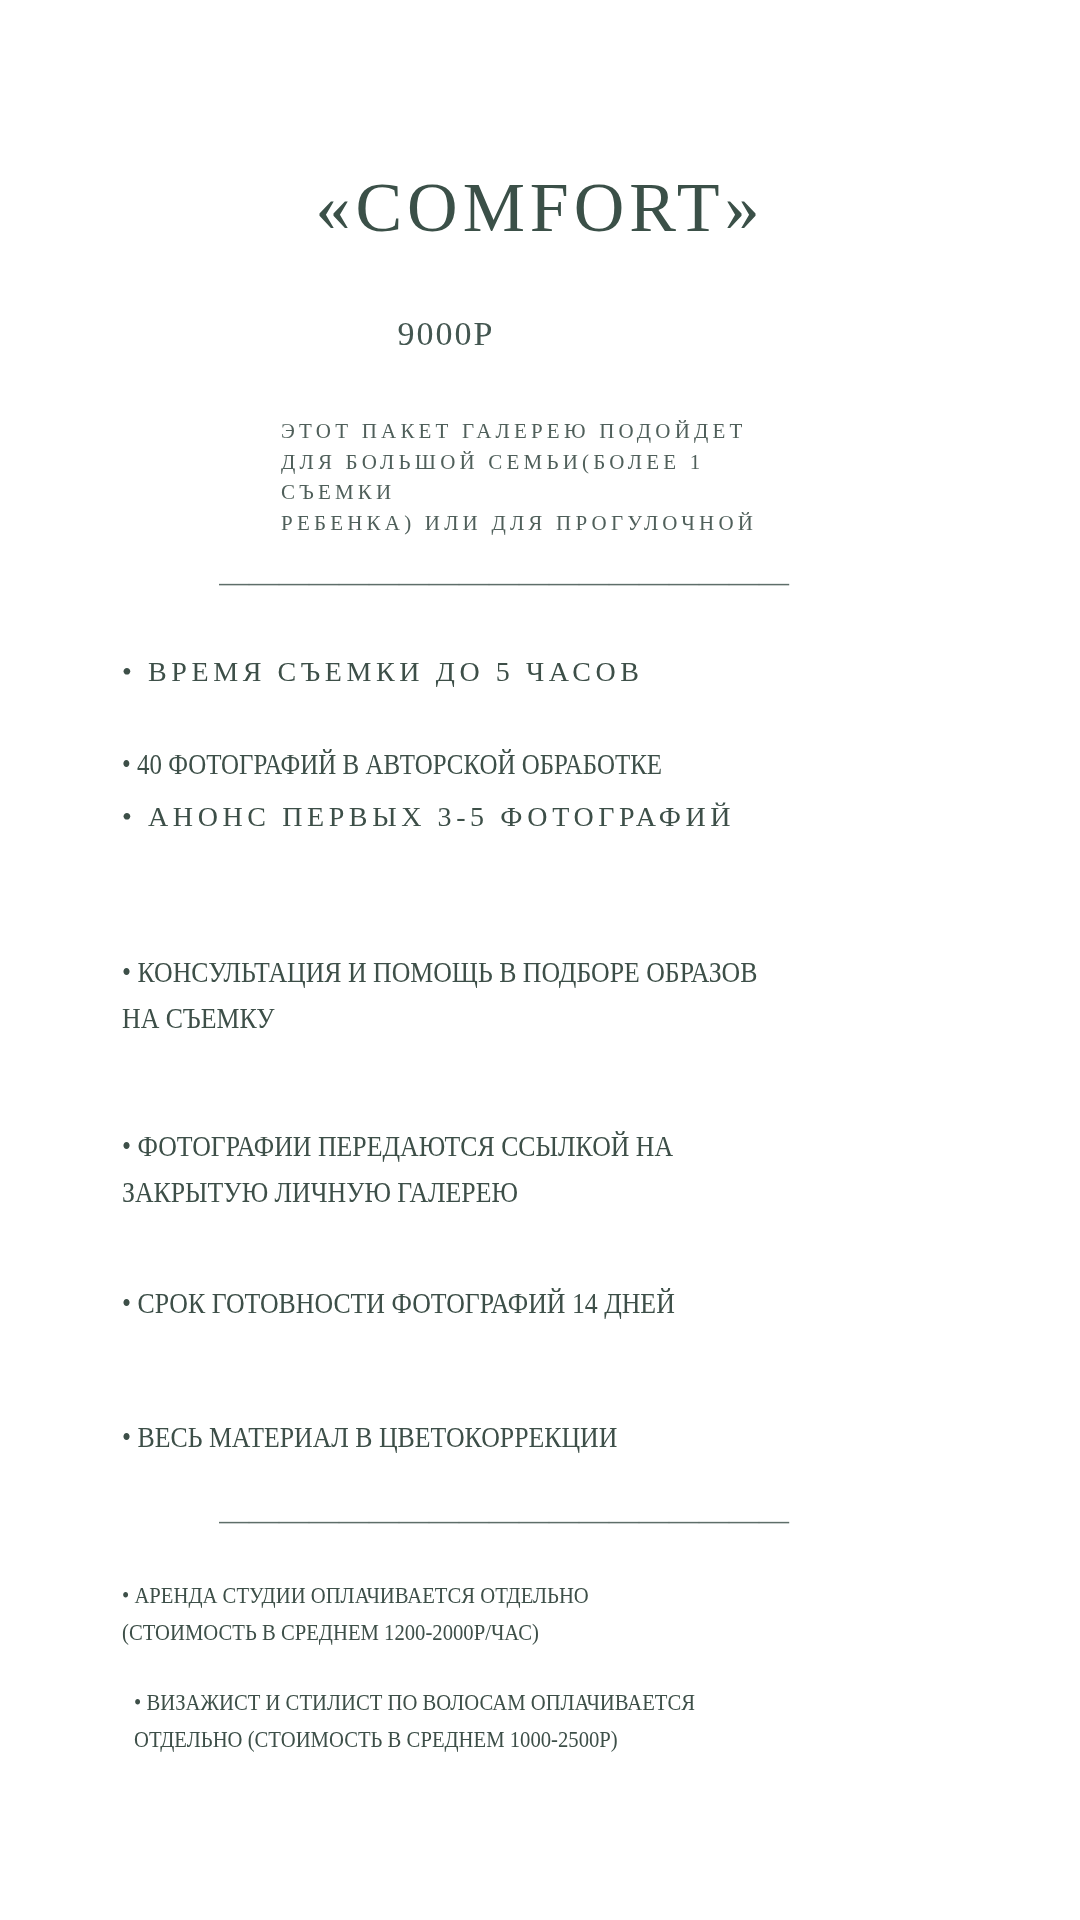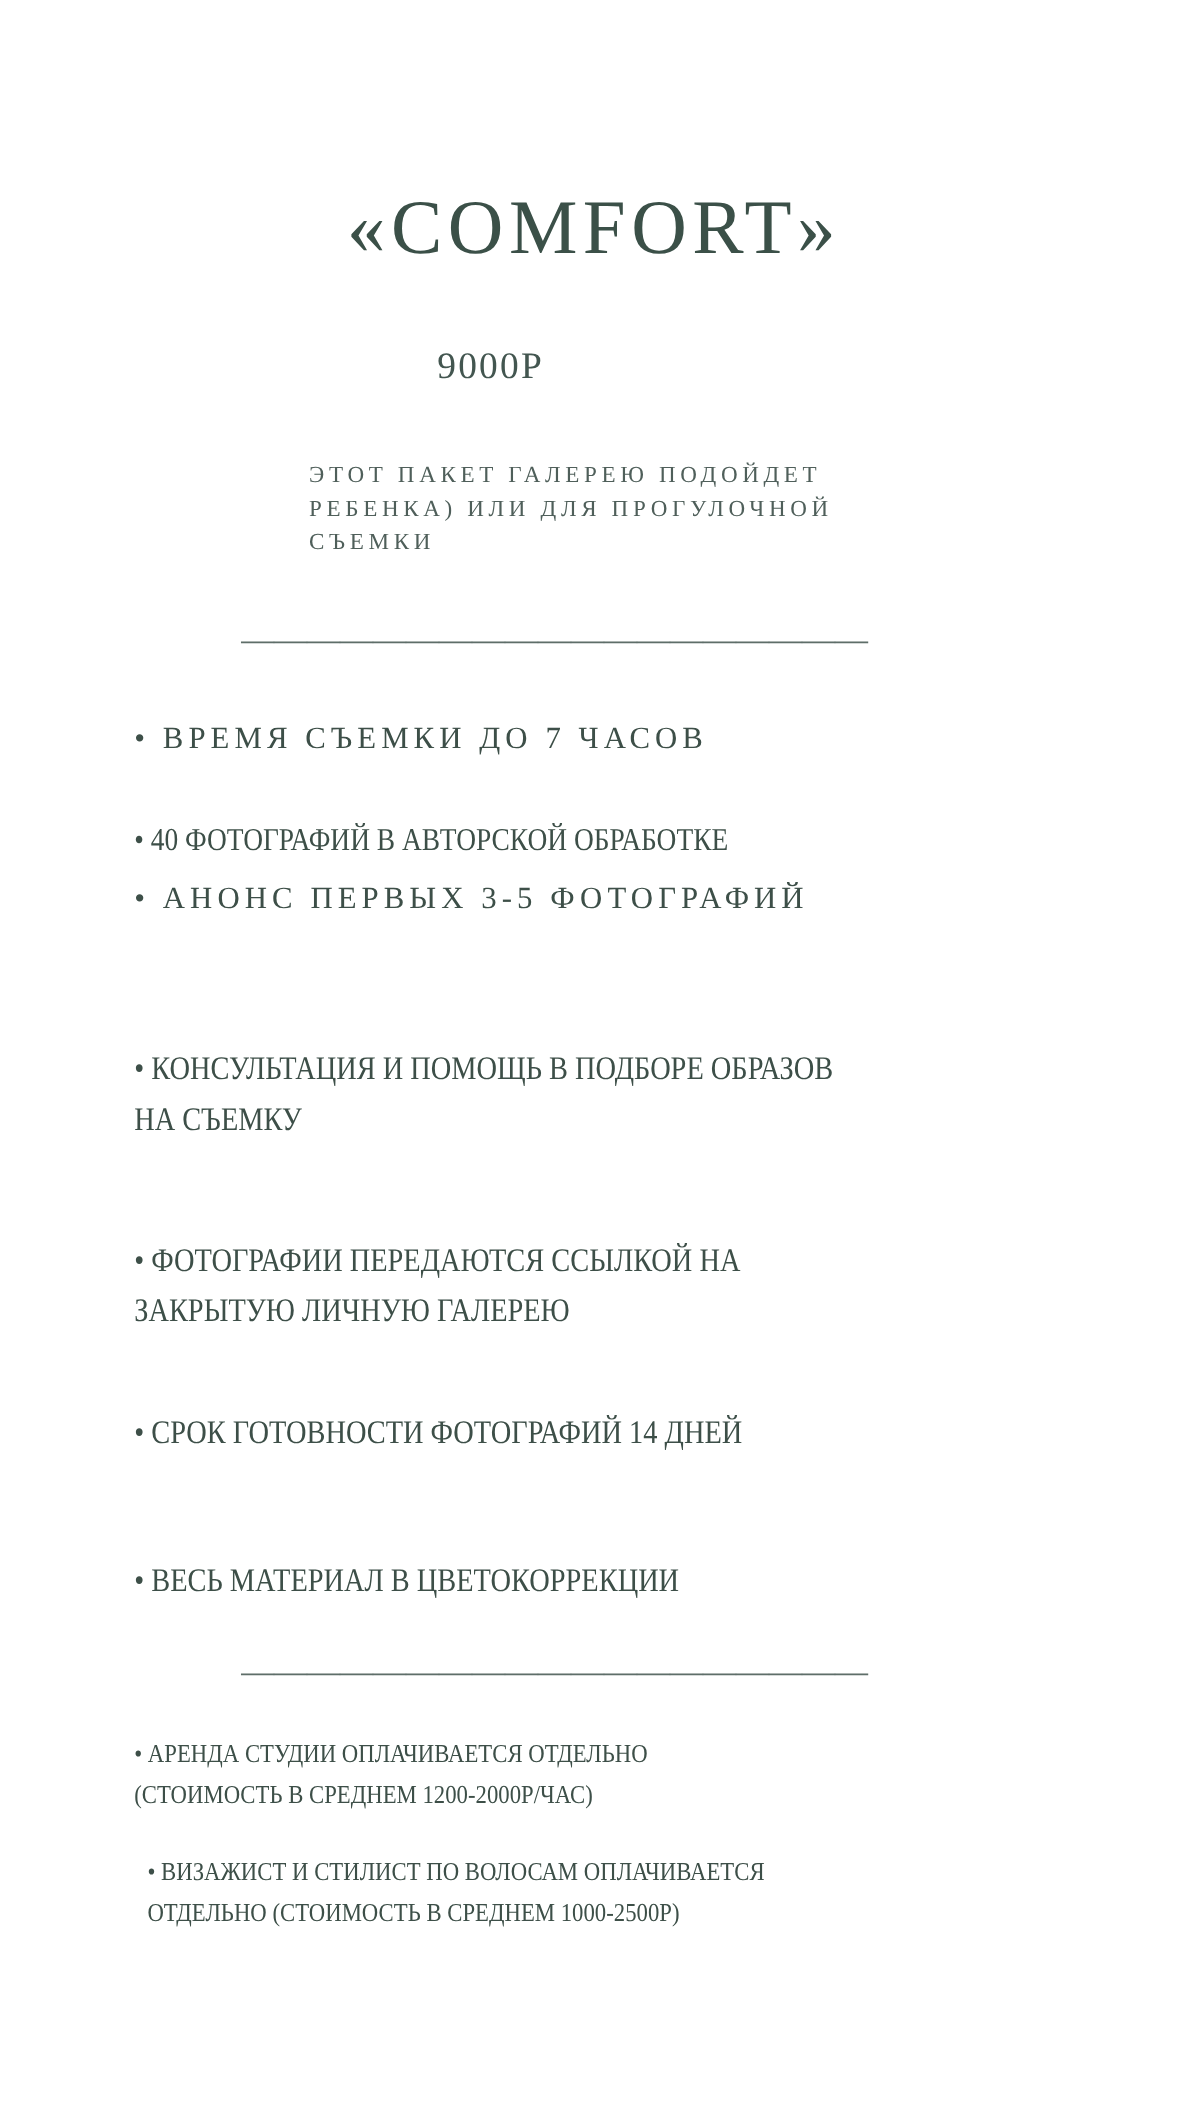--- a/index.html
+++ b/index.html
@@ -22,28 +22,29 @@
     .note div { white-space: nowrap; }
   </style>
 </head>
 <body>
 
 <div class="abs title">«COMFORT»</div>
 <div class="abs price">9000Р</div>
 
 <div class="abs desc">
   <div>ЭТОТ ПАКЕТ ГАЛЕРЕЮ ПОДОЙДЕТ</div>
+  <div>ДЛЯ БОЛЬШОЙ СЕМЬИ(БОЛЕЕ 1</div>
+  <div>СЪЕМКИ</div>
   <div>РЕБЕНКА) ИЛИ ДЛЯ ПРОГУЛОЧНОЙ</div>
-  <div>СЪЕМКИ</div>
 </div>
 
 <div class="abs divider" style="top:567px;">———————————————————</div>
 
 <div class="abs item sp" style="top:650px;">
-  <div>•  ВРЕМЯ СЪЕМКИ ДО 7 ЧАСОВ</div>
+  <div>•  ВРЕМЯ СЪЕМКИ ДО 5 ЧАСОВ</div>
 </div>
 
 <div class="abs item cond" style="top:742px; font-size:29px;">
   <div>• 40 ФОТОГРАФИЙ В АВТОРСКОЙ ОБРАБОТКЕ</div>
 </div>
 
 <div class="abs item sp" style="top:796px; line-height:42px;">
   <div>• АНОНС ПЕРВЫХ 3-5 ФОТОГРАФИЙ</div>
 </div>
 

